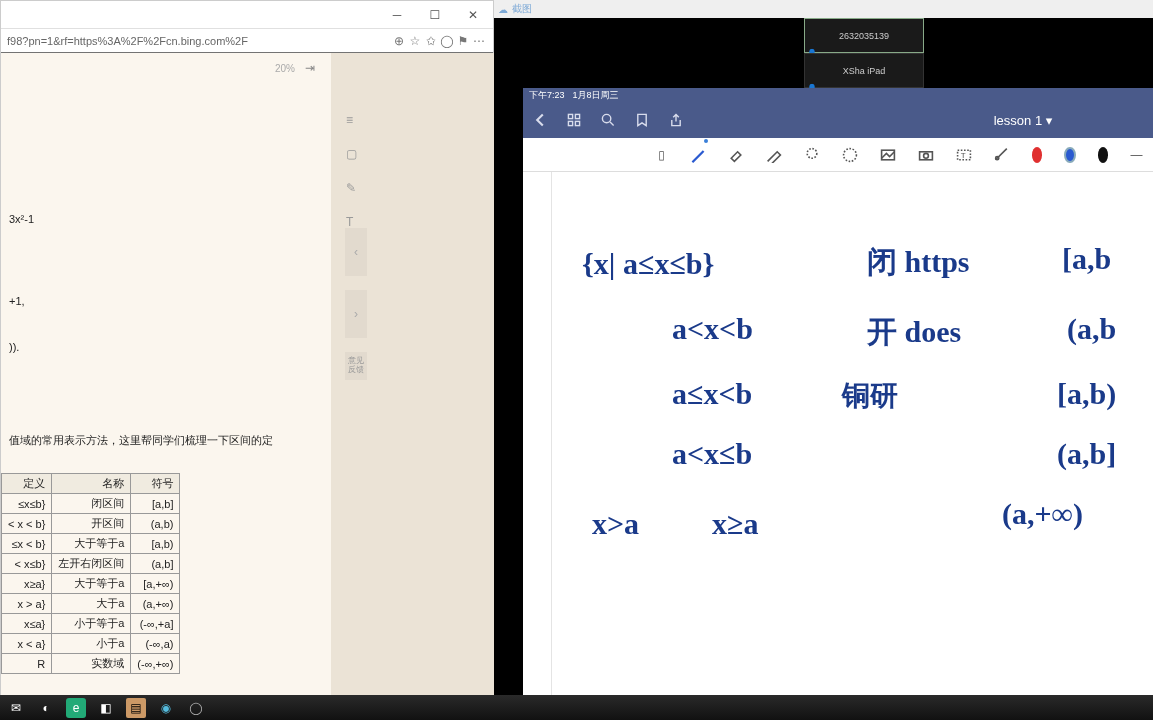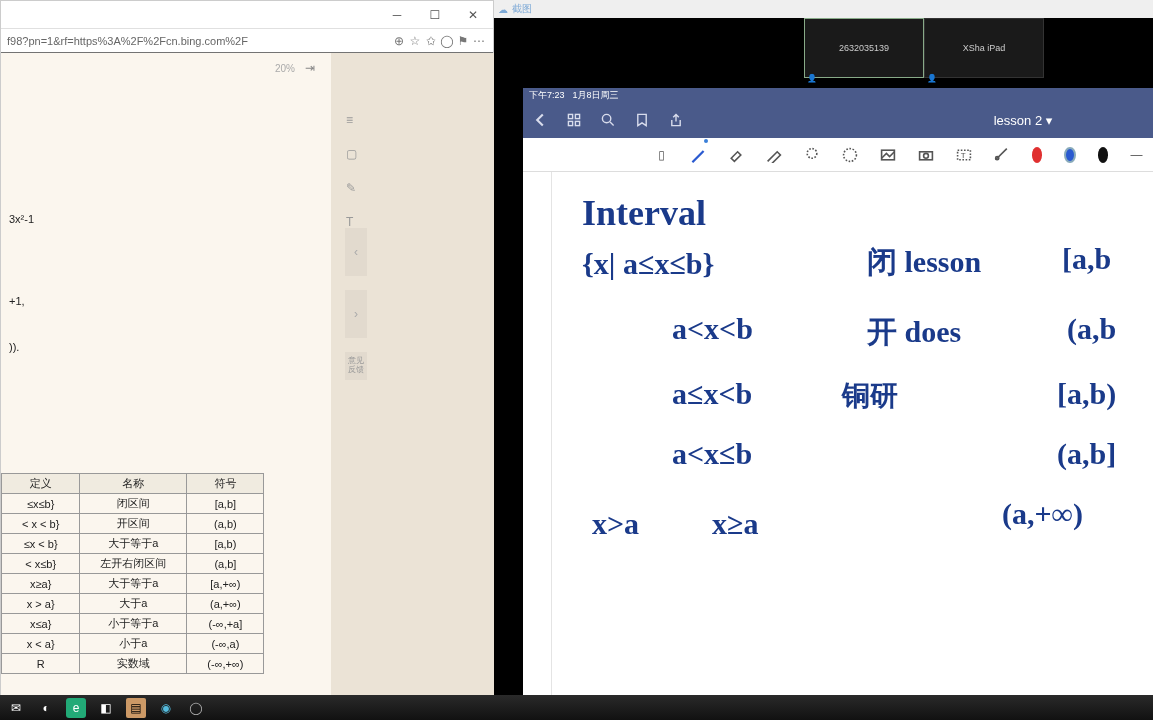--- a/index.html
+++ b/index.html
@@ -20,27 +20,27 @@
 
 .right-sidebar { position: absolute; top: 52px; left: 330px; width: 164px; height: 643px; background: #ebe3d6; }
 .sidebar-icons { position: absolute; top: 60px; left: 15px; display: flex; flex-direction: column; gap: 16px; }
 .sidebar-icon { width: 18px; height: 18px; color: #999; cursor: pointer; }
 .nav-arrows { position: absolute; top: 175px; left: 14px; width: 22px; }
 .nav-arrow { width: 22px; height: 48px; background: #e2dace; display: flex; align-items: center; justify-content: center; color: #aaa; margin-bottom: 14px; cursor: pointer; }
 .feedback-btn { width: 22px; height: 28px; background: #e2dace; font-size: 8px; color: #999; display:flex; align-items:center; justify-content:center; text-align:center; line-height:1.1;}
 
 
 .interval-table { position: absolute; bottom: 22px; left: 0; border-collapse: collapse; font-size: 11px; }
-.interval-table th, .interval-table td { border: 1px solid #999; padding: 2px 20px; text-align: center; background: #fbf6ee; color: #222; height: 18px; }
+.interval-table th, .interval-table td { border: 1px solid #999; padding: 2px 6px; text-align: right; background: #fbf6ee; color: #222; height: 18px; }
 .interval-table th { background: #f0ebe0; font-weight: normal; }
 
 
 .remote-window { position: absolute; left: 494px; top: 0; width: 659px; height: 695px; background: #000; }
 .remote-titlebar { height: 18px; background: #efefef; display: flex; align-items: center; padding-left: 4px; gap: 4px; color: #7da9d6; font-size: 10px; }
-.remote-thumbs { height: 70px; background: #000; display: flex; align-items: flex-start; padding-left: 310px; }
+.remote-thumbs { height: 70px; background: #000; display: flex; align-items: flex-start; padding-left: 310px; flex-direction: column; }
 .thumb { width: 120px; height: 60px; background: #1a1a1a; border: 1px solid #333; color: #ccc; font-size: 9px; display: flex; align-items: center; justify-content: center; position: relative; }
 .thumb.active { border: 1px solid #8a8; }
 .thumb-badge { position:absolute; bottom:-6px; left:2px; font-size:8px;}
 
 
 .ipad { position: absolute; left: 523px; top: 88px; width: 630px; height: 607px; background: #fff; }
 .ipad-status { height: 14px; background: #4a5a8a; color: #fff; font-size: 9px; display: flex; align-items: center; padding: 0 6px; gap: 8px; }
 .ipad-nav { height: 36px; background: #4a5a8a; display: flex; align-items: center; padding: 0 10px; gap: 20px; }
 .ipad-nav-icon { color: #d8dcec; cursor: pointer; }
 .ipad-title { flex: 1; text-align: center; color: #fff; font-size: 13px; margin-left: 200px; }
@@ -80,20 +80,21 @@
     <span class="doc-zoom">20%</span>
     <span class="doc-snap">⇥</span>
     <div style="height:100px"></div>
     <div style="height:50px"></div>
     <div class="doc-line">3x²-1</div>
     <div style="height:50px"></div>
     <div class="doc-line">+1,</div>
     <div style="height:14px"></div>
     <div class="doc-line">)).</div>
     <div style="height:60px"></div>
+    <div class="doc-line">值域的常用表示方法，这里帮同学们梳理一下区间的定</div>
 
     <table class="interval-table">
       <tbody>
           <tr>
         <th>定义</th>
         <th>名称</th>
         <th>符号</th>
       </tr>
       <tr>
             <td>≤x≤b}</td>
@@ -204,21 +205,21 @@
     <span class="ipad-nav-icon">
         <svg width="14" height="14" viewBox="0 0 10 10">
           <path d="M2 1 H8 V9 L5 7 L2 9 Z" fill="none" stroke="#d8dcec"></path>
         </svg>
       </span>
     <span class="ipad-nav-icon">
         <svg width="14" height="14" viewBox="0 0 10 10">
           <path d="M5 1 V6 M3 3 L5 1 L7 3 M2 5 V9 H8 V5" fill="none" stroke="#d8dcec"></path>
         </svg>
       </span>
-    <span class="ipad-title"><span>lesson 2</span> <span>▾</span></span>
+    <span class="ipad-title"><span>lesson 1</span> <span>▾</span></span>
   </div>
   <div class="ipad-toolbar">
     <span style="flex:0 0 100px"></span>
     <span class="tool-icon">▯</span>
     <span class="tool-icon active">
         <svg width="16" height="16" viewBox="0 0 10 10">
           <path d="M1 9 L8 2 L9 3 L2 10 Z" fill="#2a5ad0"></path>
         </svg>
       </span>
     <span class="tool-icon">
@@ -264,23 +265,22 @@
           <path d="M1 8 L8 1" stroke="#555"></path>
           <circle cx="2" cy="7" r="1" fill="none" stroke="#555"></circle>
         </svg>
       </span>
     <span class="color-dot" style="background:#e03030"></span>
     <span class="color-dot" style="background:#2a5ad0;border:2px solid #8ab"></span>
     <span class="color-dot" style="background:#111"></span>
     <span class="tool-icon">—</span>
   </div>
   <div class="ipad-canvas">
-    <span class="hw" style="left:30px;top:20px;font-size:36px">Interval</span>
     <span class="hw" style="left:30px;top:75px;font-size:30px">{x| a≤x≤b}</span>
-    <span class="hw" style="left:315px;top:70px;font-size:30px">闭 lesson</span>
+    <span class="hw" style="left:315px;top:70px;font-size:30px">闭 https</span>
     <span class="hw" style="left:510px;top:70px;font-size:30px">[a,b</span>
     <span class="hw" style="left:120px;top:140px;font-size:30px">a&lt;x&lt;b</span>
     <span class="hw" style="left:315px;top:140px;font-size:30px">开 does</span>
     <span class="hw" style="left:515px;top:140px;font-size:30px">(a,b</span>
     <span class="hw" style="left:120px;top:205px;font-size:30px">a≤x&lt;b</span>
     <span class="hw" style="left:290px;top:205px;font-size:28px">铜研</span>
     <span class="hw" style="left:505px;top:205px;font-size:30px">[a,b)</span>
     <span class="hw" style="left:120px;top:265px;font-size:30px">a&lt;x≤b</span>
     <span class="hw" style="left:505px;top:265px;font-size:30px">(a,b]</span>
     <span class="hw" style="left:40px;top:335px;font-size:30px">x&gt;a</span>

